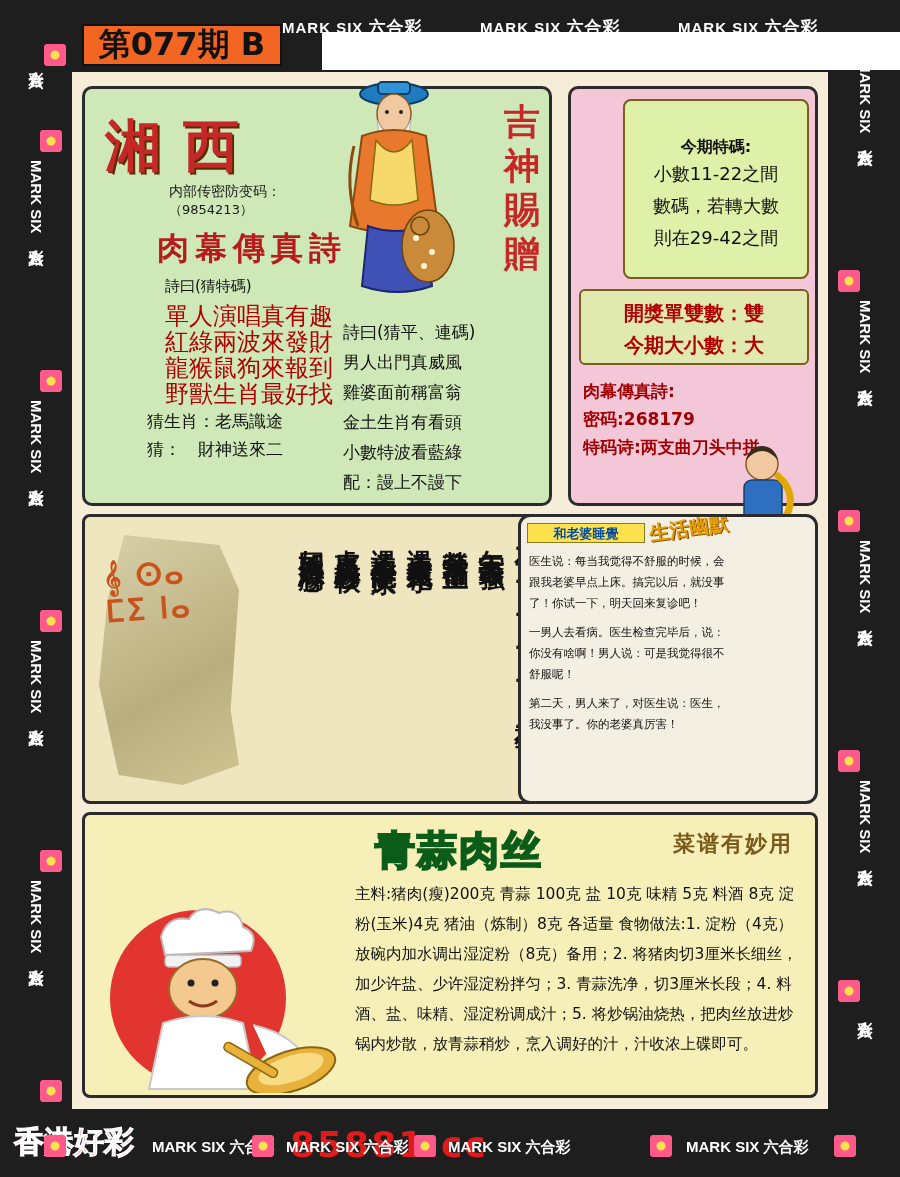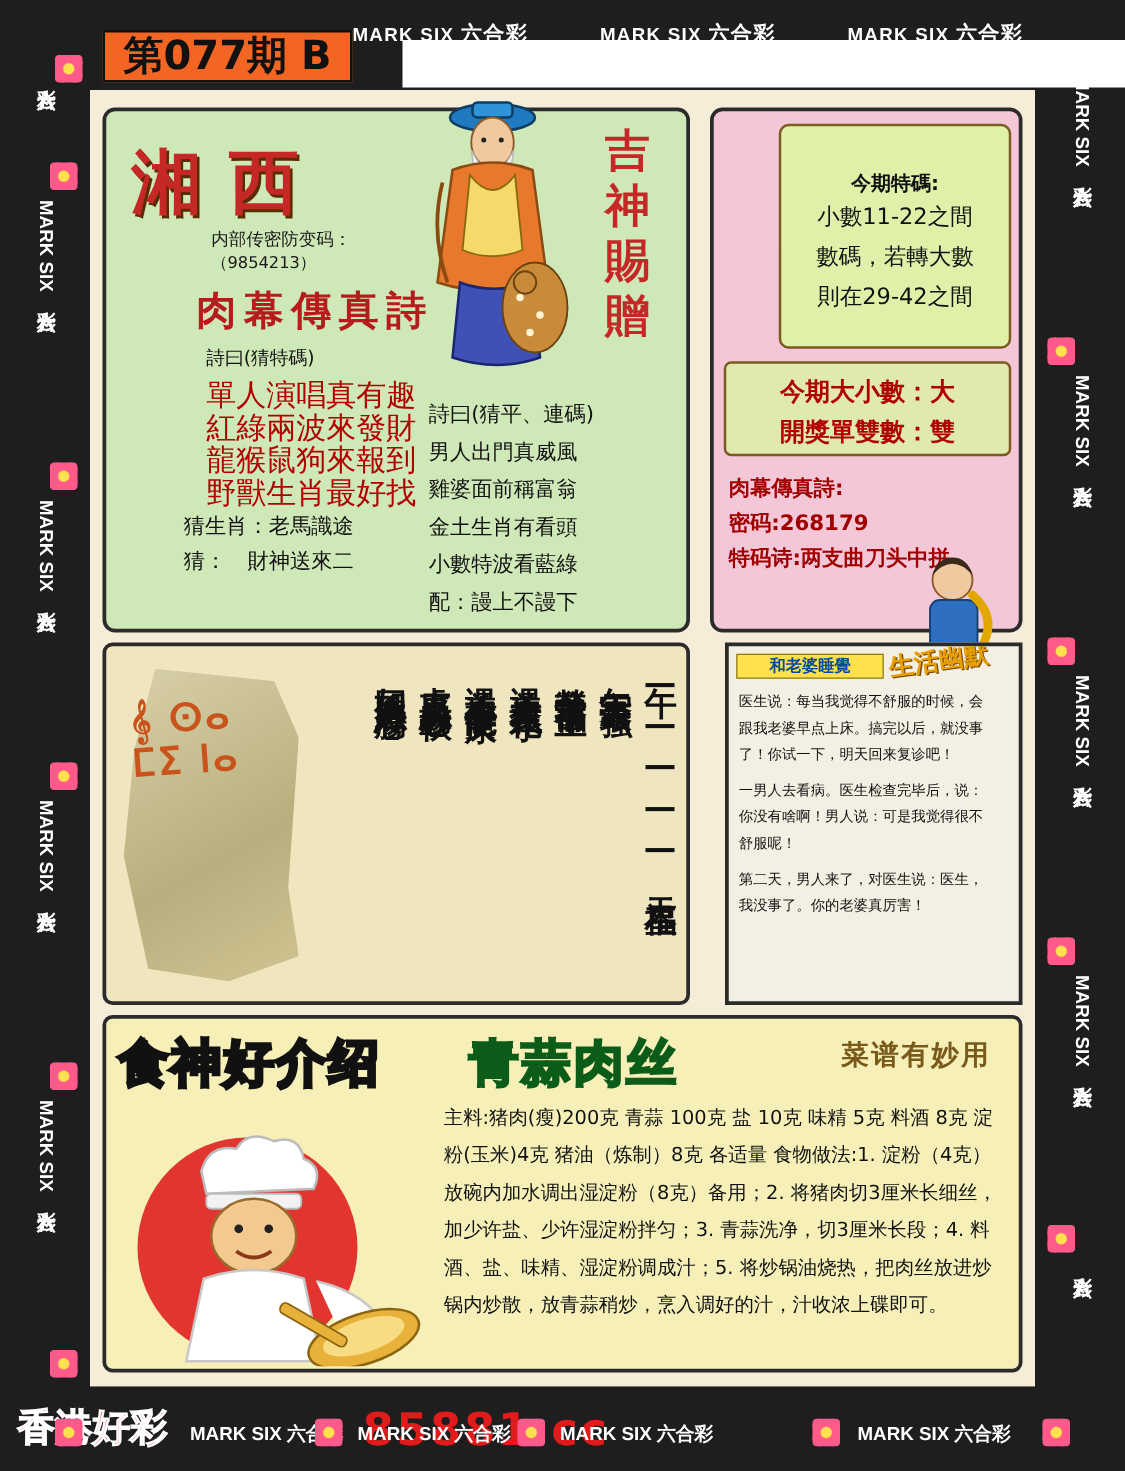--- a/index.html
+++ b/index.html
@@ -85,21 +85,21 @@
     color:#b71c1c; letter-spacing:6px;text-align:center;
   }
   .poem-head { position:absolute; left:80px; top:188px; font-size:15px; color:#111; }
   .poem-left { position:absolute; left:80px; top:214px; font-size:24px; color:#b00000; line-height:26px; }
   .poem-left2 { position:absolute; left:62px; top:318px; font-size:17px; color:#111; line-height:28px; }
   .poem-right { position:absolute; left:258px; top:228px; font-size:17px; color:#111; line-height:30px; }
 
   
   .deity { position:absolute; left:250px; top:-10px; width:130px; height:240px; z-index:20; }
   .gift-title {
-    position:absolute; left:388px; top:14px; width:64px;
+    position:absolute; left:408px; top:14px; width:64px;
     font-size:36px; font-weight:bold; color:#c62828; line-height:44px;
     text-align:center; letter-spacing:0;
   }
 
   .panel-right {
     position:absolute; right:0; top:0; width:250px; height:420px;
     background:#f3c6d8; border:3px solid #2b2b2b; border-radius:10px; overflow:hidden;
   }
   .tm-label {
     position:absolute; left:8px; top:10px; width:38px; height:180px;
@@ -144,22 +144,22 @@
     position:absolute; left:160px; top:12px; width:300px; height:266px;
     display:flex; flex-direction:row-reverse; justify-content:flex-start; gap:2px;
   }
   .vcol {
     writing-mode:vertical-rl; text-orientation:upright;
     font-size:26px; font-weight:bold; color:#111; line-height:34px;
     letter-spacing:3px;
   }
 
   .joke-panel {
-    position:absolute; right:0; top:0; width:238px; height:290px;
-    background:#f3efe2; border:3px solid #2b2b2b; border-radius:0; overflow:hidden;
+    position:absolute; right:0; top:0; width:300px; height:290px;
+    background:#f3efe2; border:3px solid #2b2b2b; border-radius:12px; overflow:hidden;
   }
   .joke-tag {
     position:absolute; left:6px; top:6px; width:118px; height:20px;
     background:#ffe14d; border:1px solid #8a7a1a;
     font-size:13px; color:#004a9f; font-weight:bold; text-align:center; line-height:19px;
   }
   .joke-head {
     position:absolute; left:128px; top:-2px; font-size:20px; font-weight:bold;
     color:#e8a000; transform:rotate(-8deg); text-shadow:1px 1px 0 #7a4a00;
   }
@@ -306,22 +306,22 @@
       <div class="gift-title">吉神賜贈</div>
 
       <div class="panel-right">
         <div class="tm-box">
           <div class="hd">今期特碼:</div>
           <div class="ln">小數11-22之間</div>
           <div class="ln">數碼，若轉大數</div>
           <div class="ln">則在29-42之間</div>
         </div>
         <div class="ds-box">
+          <div>開獎單雙數：雙</div>
           <div>今期大小數：大</div>
-          <div>開獎單雙數：雙</div>
         </div>
         <div class="guess-list">
           <div>肉幕傳真詩:</div>
           <div>密码:268179</div>
           <div>特码诗:两支曲刀头中拼</div>
         </div>
       </div>
 
       <svg class="sax" viewBox="0 0 86 120">
         <circle cx="36" cy="22" r="16" fill="#f0c9a0" stroke="#8a5a2a" stroke-width="1.5"></circle>
@@ -353,21 +353,20 @@
         <div class="joke-head">生活幽默</div>
         <div class="joke-body">
           <p>医生说：每当我觉得不舒服的时候，会跟我老婆早点上床。搞完以后，就没事了！你试一下，明天回来复诊吧！</p>
           <p>一男人去看病。医生检查完毕后，说：你没有啥啊！男人说：可是我觉得很不舒服呢！</p>
           <p>第二天，男人来了，对医生说：医生，我没事了。你的老婆真厉害！</p>
         </div>
       </div>
     </div>
 
     <div class="bot-sec">
-      <div class="food-title">食神好介绍</div>
       <div class="dish-title">青蒜肉丝</div>
       <div class="menu-note">菜谱有妙用</div>
       <div class="recipe">主料:猪肉(瘦)200克 青蒜 100克 盐 10克 味精 5克 料酒 8克 淀粉(玉米)4克 猪油（炼制）8克 各适量 食物做法:1. 淀粉（4克）放碗内加水调出湿淀粉（8克）备用；2. 将猪肉切3厘米长细丝，加少许盐、少许湿淀粉拌匀；3. 青蒜洗净，切3厘米长段；4. 料酒、盐、味精、湿淀粉调成汁；5. 将炒锅油烧热，把肉丝放进炒锅内炒散，放青蒜稍炒，烹入调好的汁，汁收浓上碟即可。</div>
 
       <svg class="chef" viewBox="0 0 240 200">
         <ellipse cx="95" cy="105" rx="88" ry="88" fill="#e02020" opacity="0.9"></ellipse>
         <path d="M58 44 q6 -22 28 -18 q10 -16 30 -6 q20 -6 24 14 q16 6 8 24 l-86 4z" fill="#fff" stroke="#bbb" stroke-width="2"></path>
         <rect x="62" y="62" width="76" height="12" rx="4" fill="#f2f2f2" stroke="#bbb" stroke-width="1.5"></rect>
         <ellipse cx="100" cy="96" rx="34" ry="30" fill="#f3c98f" stroke="#9a6a2a" stroke-width="2"></ellipse>
         <circle cx="88" cy="90" r="3.5" fill="#222"></circle>

